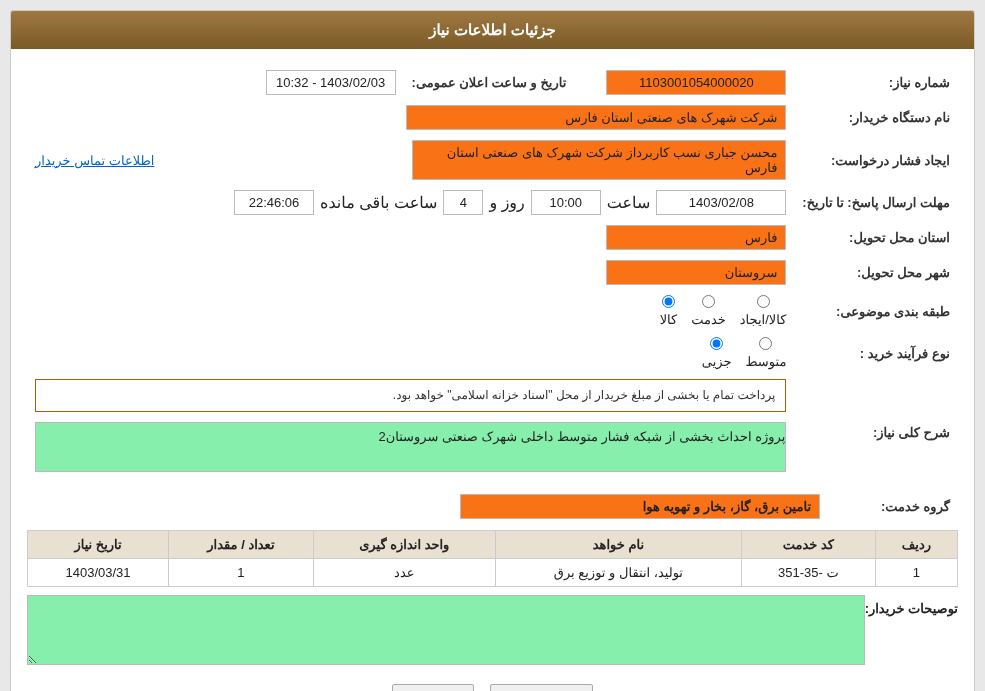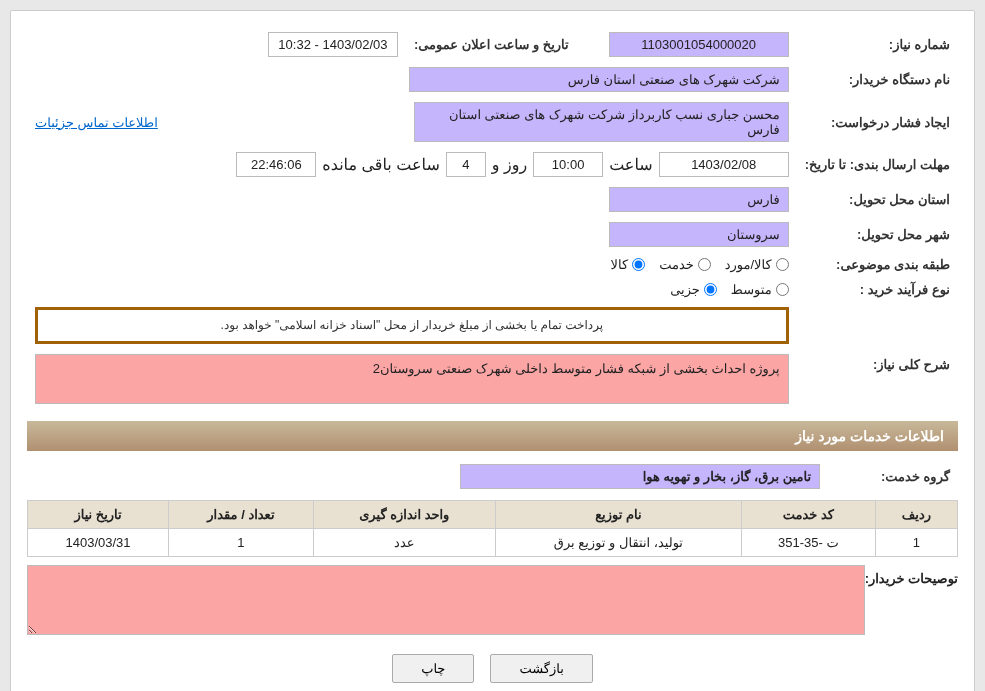--- a/index.html
+++ b/index.html
@@ -47,21 +47,21 @@
       white-space: nowrap;
       font-weight: bold;
       color: #333;
       width: 130px;
     }
     .value-cell {
       text-align: right;
     }
     .input-box {
       border: 1px solid #bbb;
-      background: #c4b5fd;
+      background: #f97316;
       padding: 4px 8px;
       min-height: 24px;
       display: inline-block;
       min-width: 200px;
     }
     .input-box-num {
       min-width: 180px;
       text-align: center;
     }
     .date-input {
@@ -95,36 +95,36 @@
       display: flex;
       align-items: center;
       gap: 14px;
       direction: rtl;
     }
     .radio-group label {
       display: flex;
       align-items: center;
       gap: 4px;
       cursor: pointer;
+      flex-direction: column;
     }
     .notice-box {
       background: #fff;
-      border: 3px solid #a16207;
+      border: 1px solid #a16207;
       padding: 6px 10px;
       color: #333;
       font-size: 12px;
       line-height: 1.6;
-      text-align: center;
     }
     .description-box {
-      background: #fca5a5;
+      background: #86efac;
       border: 1px solid #bbb;
       width: 100%;
       min-height: 60px;
-      padding: 6px 8px;
+      padding: 6px 0;
       text-align: right;
       font-size: 13px;
     }
     .service-table {
       width: 100%;
       border-collapse: collapse;
       margin-bottom: 8px;
       font-size: 13px;
     }
     .service-table th, .service-table td {
@@ -176,20 +176,21 @@
     .small-label {
       white-space: nowrap;
       font-size: 16px;
     }
   </style>
 </head>
 <body>
 
 <div class="page-wrapper">
   <div class="card">
+    <div class="card-header">جزئیات اطلاعات نیاز</div>
     <div class="card-body">
 
       <table class="info-table">
         <tbody>
             <tr>
           <td class="label-cell">شماره نیاز:</td>
           <td class="value-cell" style="width:220px;">
             <span class="input-box input-box-num">1103001054000020</span>
           </td>
           <td class="label-cell">تاریخ و ساعت اعلان عمومی:</td>
@@ -204,26 +205,26 @@
             <span class="input-box" style="min-width:380px;">شرکت شهرک های صنعتی استان فارس</span>
           </td>
         </tr>
 
         <tr>
           <td class="label-cell">ایجاد فشار درخواست:</td>
           <td class="value-cell" colspan="2">
             <span class="input-box" style="min-width:320px;">محسن  جباری نسب کاربرداز شرکت شهرک های صنعتی استان فارس</span>
           </td>
           <td class="value-cell" style="text-align:left;">
-            <span class="link-blue">اطلاعات تماس جزئیات</span>
-          </td>
-        </tr>
-
-        <tr>
-          <td class="label-cell">مهلت ارسال بندی: تا تاریخ:</td>
+            <span class="link-blue">اطلاعات تماس خریدار</span>
+          </td>
+        </tr>
+
+        <tr>
+          <td class="label-cell">مهلت ارسال پاسخ: تا تاریخ:</td>
           <td class="value-cell" colspan="3">
             <div class="inline-row">
               <span class="date-input">1403/02/08</span>
               <span class="small-label">ساعت</span>
               <span class="date-input" style="min-width:70px;">10:00</span>
               <span class="small-label">روز و</span>
               <span class="date-input" style="min-width:40px;">4</span>
               <span class="small-label">ساعت باقی مانده</span>
               <span class="date-input" style="min-width:80px;">22:46:06</span>
             </div>
@@ -243,21 +244,21 @@
             <span class="input-box" style="min-width:180px;">سروستان</span>
           </td>
         </tr>
 
         <tr>
           <td class="label-cell">طبقه بندی موضوعی:</td>
           <td class="value-cell" colspan="3">
             <div class="radio-group">
               <label>
                 <input type="radio" name="category" value="kala_khedmat" style="">
-                <span>کالا/مورد</span>
+                <span>کالا/ایجاد</span>
               </label>
               <label>
                 <input type="radio" name="category" value="khedmat" style="">
                 <span>خدمت</span>
               </label>
               <label>
                 <input type="radio" name="category" value="kala" checked="" style="">
                 <span>کالا</span>
               </label>
             </div>
@@ -289,39 +290,38 @@
 
         <tr>
           <td class="label-cell" style="vertical-align:top; padding-top:8px;">شرح کلی نیاز:</td>
           <td colspan="3">
             <div class="description-box" style="min-height:50px;">پروژه احداث بخشی از شبکه فشار متوسط داخلی شهرک صنعتی سروستان2</div>
           </td>
         </tr>
       </tbody>
         </table>
 
-      <div class="section-header">اطلاعات خدمات مورد نیاز</div>
 
       <table class="info-table" style="margin-bottom:6px;">
         <tbody>
             <tr>
           <td class="label-cell">گروه خدمت:</td>
           <td>
             <span class="input-box" style="min-width:360px;font-weight:bold;">تامین برق، گاز، بخار و تهویه هوا</span>
           </td>
         </tr>
       </tbody>
         </table>
 
       <table class="service-table">
         <thead>
           <tr>
             <th>ردیف</th>
             <th>کد خدمت</th>
-            <th>نام توزیع</th>
+            <th>نام خواهد</th>
             <th>واحد اندازه گیری</th>
             <th>تعداد / مقدار</th>
             <th>تاریخ نیاز</th>
           </tr>
         </thead>
         <tbody id="service-tbody">
         <tr>
               <td>1</td>
               <td>ت -35-351</td>
               <td>تولید، انتقال و توزیع برق</td>

